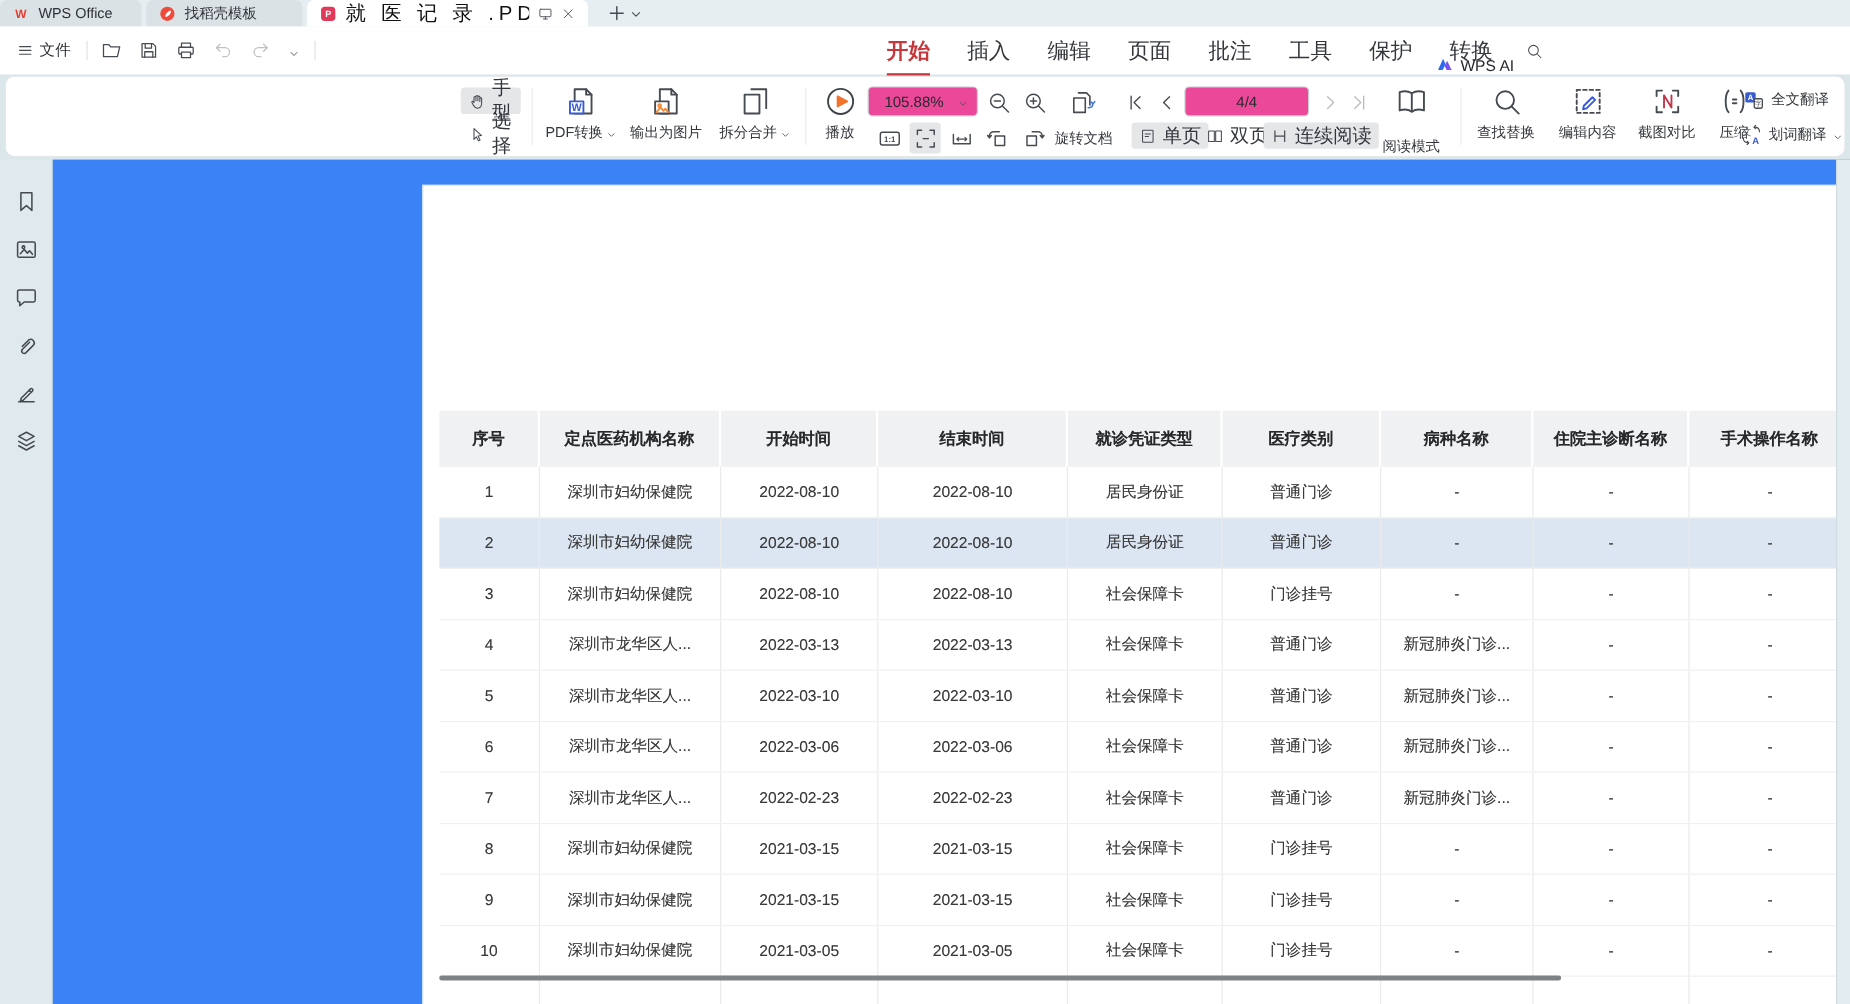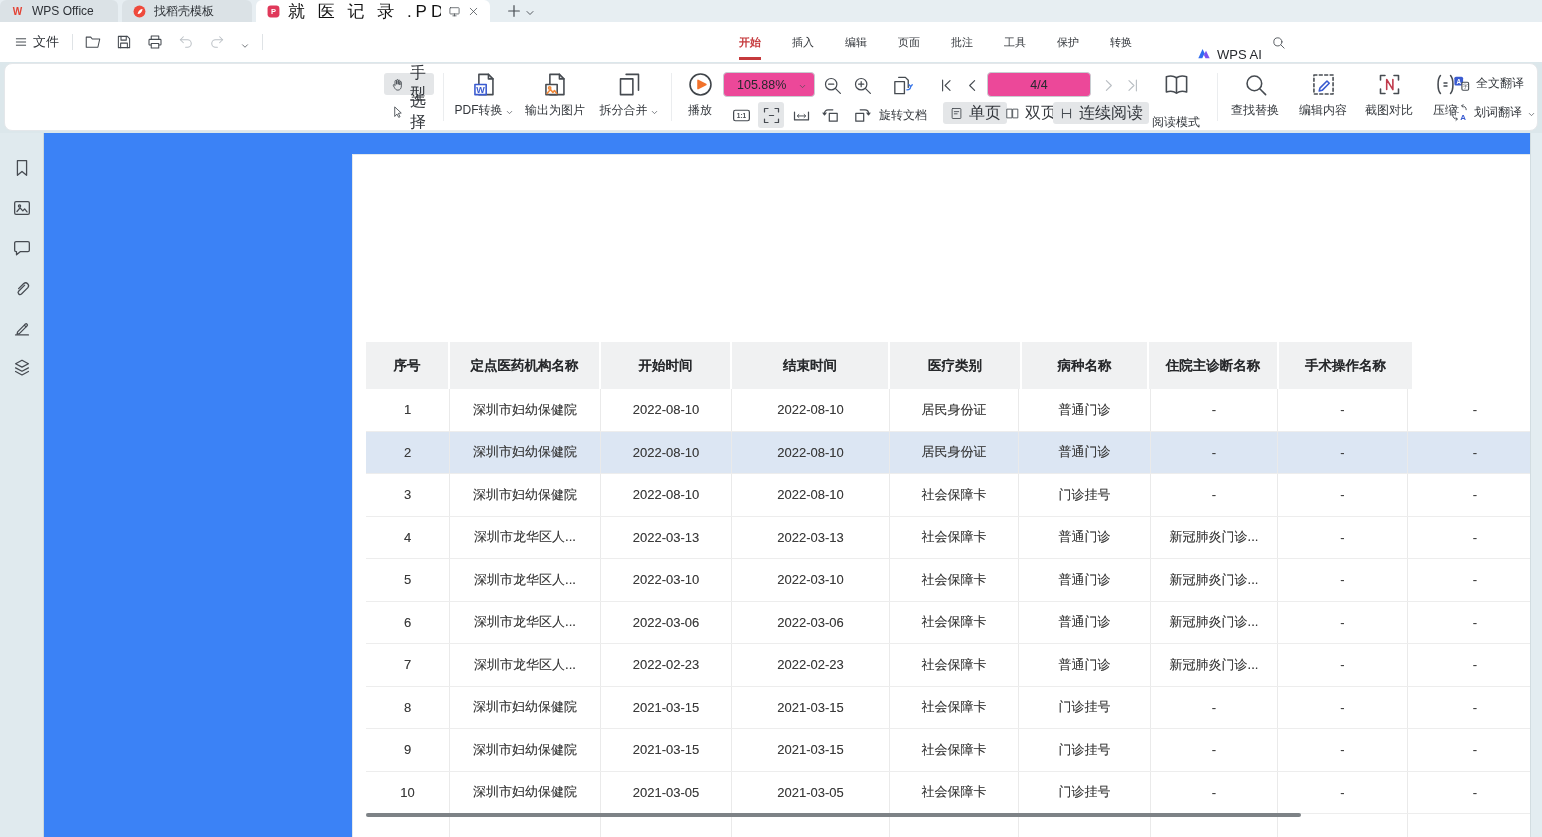--- a/index.html
+++ b/index.html
@@ -23,21 +23,21 @@
 
   
   .menubar { position:absolute; left:0; top:22px; width:100%; height:40px; background:#fff; }
   .mleft { position:absolute; left:10px; top:0; height:100%; display:flex; align-items:center; gap:9px; }
   .filebtn { display:flex; align-items:center; gap:5px; font-size:13px; color:#2f3338; padding:3px 4px; }
   .filebtn .mi16 { width:14px; height:14px; }
   .vdiv { width:1px; height:16px; background:#dfe3e6; }
   .qbtn { width:22px; height:22px; padding:2px; }
   .qbtn.dis svg * { stroke:#bcc1c6; }
   .mnav { position:absolute; left:738px; top:0; height:100%; display:flex; align-items:center; gap:29px; }
-  .mi { font-size:11px; color:#33373c; position:relative; padding:0 1px; cursor:default; }
+  .mi { font-size:18px; color:#33373c; position:relative; padding:0 1px; cursor:default; }
   .mi.active { color:#c5393c; font-weight:bold; }
   .mi.active::after { content:""; position:absolute; left:1px; right:1px; bottom:-10px; height:3px; background:#c5393c; }
   .wpsai { position:absolute; left:1196px; top:0; height:100%; display:flex; align-items:flex-end; gap:5px; font-size:13px; color:#26292e; }
   .wpsai .ai { width:16px; height:16px; }
   .msearch { position:absolute; left:1271px; top:13px; width:15px; height:15px; }
 
   
   .toolbar { position:absolute; left:4px; top:63px; width:1534px; height:68px; background:#fff;
              border:1px solid #e4e7ea; border-radius:8px; }
   .toolbar .abs { position:absolute; }
@@ -440,20 +440,21 @@
   </div>
 
   <div class="docarea">
     <div class="page">
       <div class="dtable" id="dtable">
           <div class="thead">
             <div class="hc" style="width: 84px;">序号</div>
             <div class="hc" style="width: 151px;">定点医药机构名称</div>
             <div class="hc" style="width: 131px;">开始时间</div>
             <div class="hc" style="width: 158px;">结束时间</div>
+            <div class="hc" style="width: 129px;">就诊凭证类型</div>
             <div class="hc" style="width: 132px;">医疗类别</div>
             <div class="hc" style="width: 127px;">病种名称</div>
             <div class="hc" style="width: 130px;">住院主诊断名称</div>
             <div class="hc" style="width: 135px;">手术操作名称</div>
           </div>
           <div class="trow">
             <div class="tc" style="width: 84px;">1</div>
             <div class="tc" style="width: 151px;">深圳市妇幼保健院</div>
             <div class="tc" style="width: 131px;">2022-08-10</div>
             <div class="tc" style="width: 158px;">2022-08-10</div>

